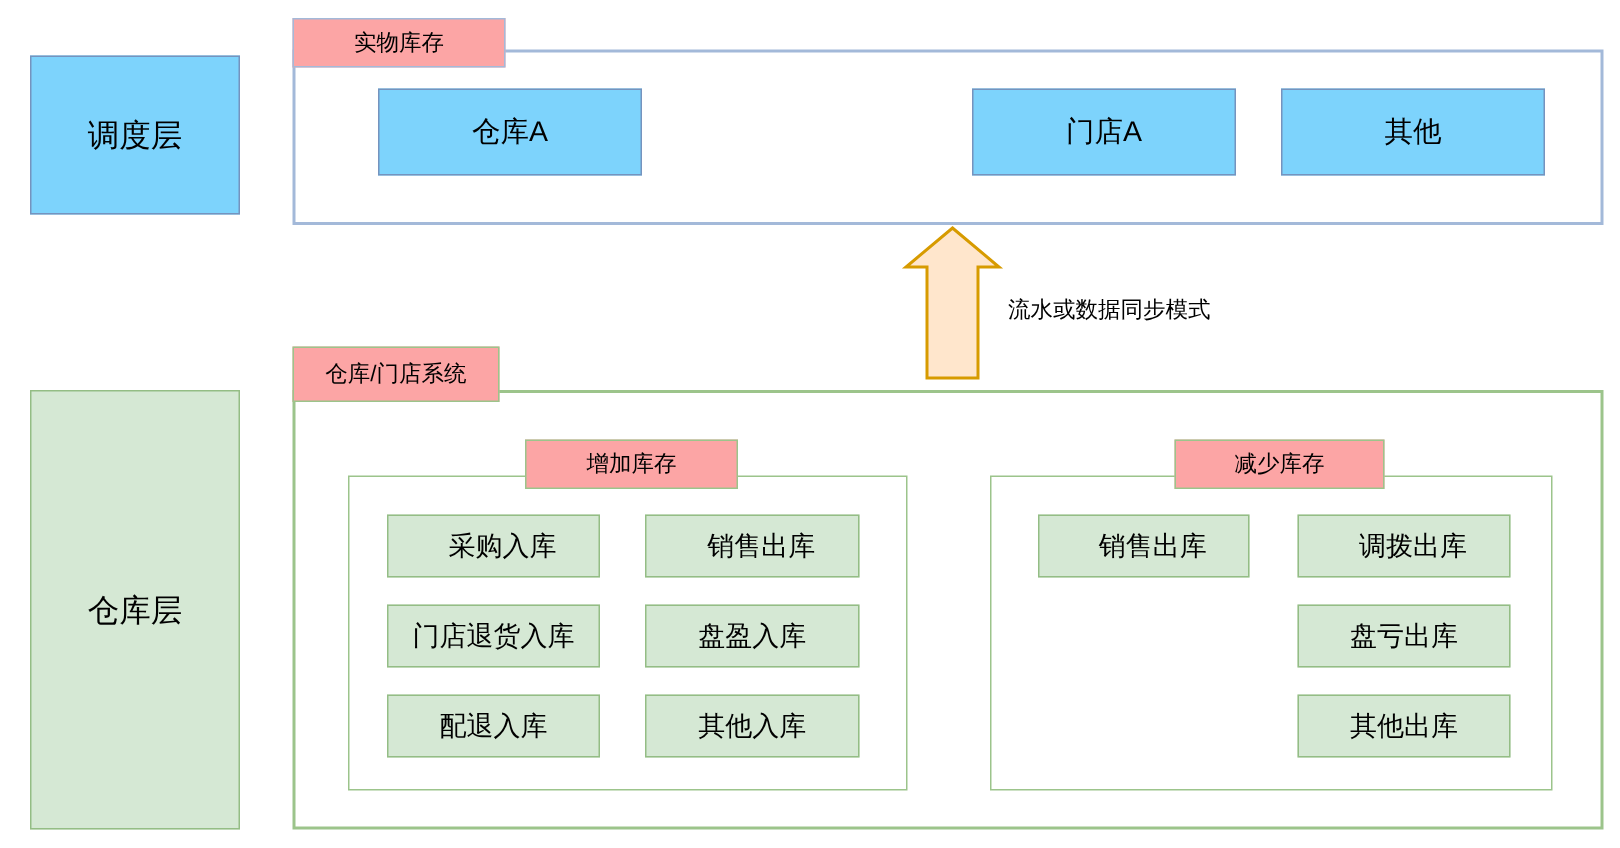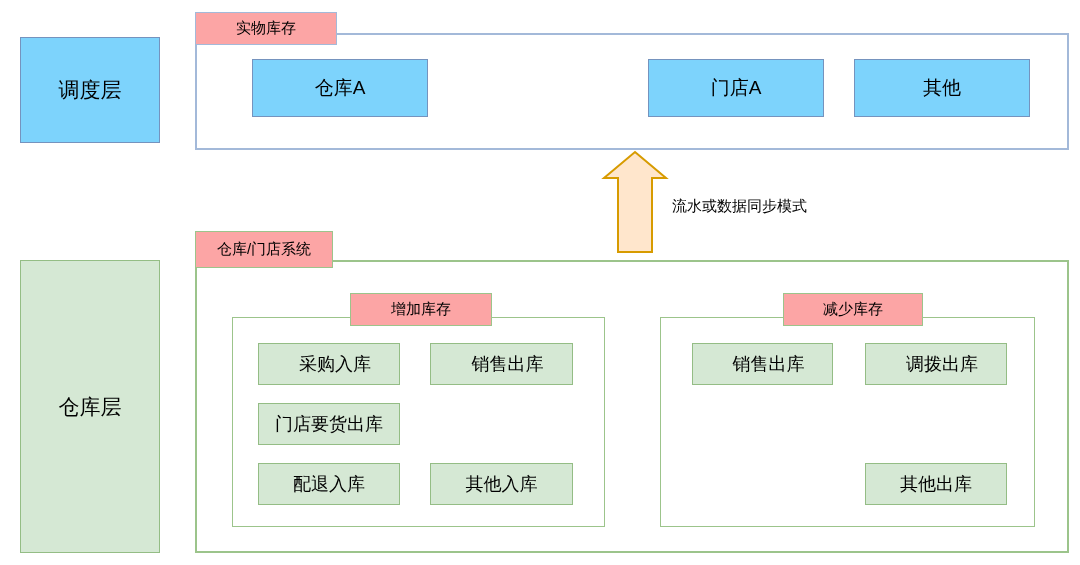--- a/index.html
+++ b/index.html
@@ -77,24 +77,26 @@
 
   <div class="shape container green-container bot-container"></div>
 
   <div class="shape tab green-tab bot-tab">仓库/门店系统</div>
 
   <div class="shape green-subcontainer inc-container"></div>
   <div class="shape tab green-tab inc-tab">增加库存</div>
 
   <div class="shape node-sm green-fill gnode row0 lcol0">采购入库</div>
   <div class="shape node-sm green-fill gnode row0 lcol1">销售出库</div>
-  <div class="shape node-sm green-fill gnode row1 lcol0">门店要货出库</div>
+  <div class="shape node-sm green-fill gnode row1 lcol0">门店退货入库</div>
+  <div class="shape node-sm green-fill gnode row1 lcol1">盘盈入库</div>
   <div class="shape node-sm green-fill gnode row2 lcol0">配退入库</div>
   <div class="shape node-sm green-fill gnode row2 lcol1">其他入库</div>
 
   <div class="shape green-subcontainer dec-container"></div>
   <div class="shape tab green-tab dec-tab">减少库存</div>
 
   <div class="shape node-sm green-fill gnode row0 rcol0">销售出库</div>
   <div class="shape node-sm green-fill gnode row0 rcol1">调拨出库</div>
+  <div class="shape node-sm green-fill gnode row1 rcol1">盘亏出库</div>
   <div class="shape node-sm green-fill gnode row2 rcol1">其他出库</div>
 
 </div>
 
 </body></html>

